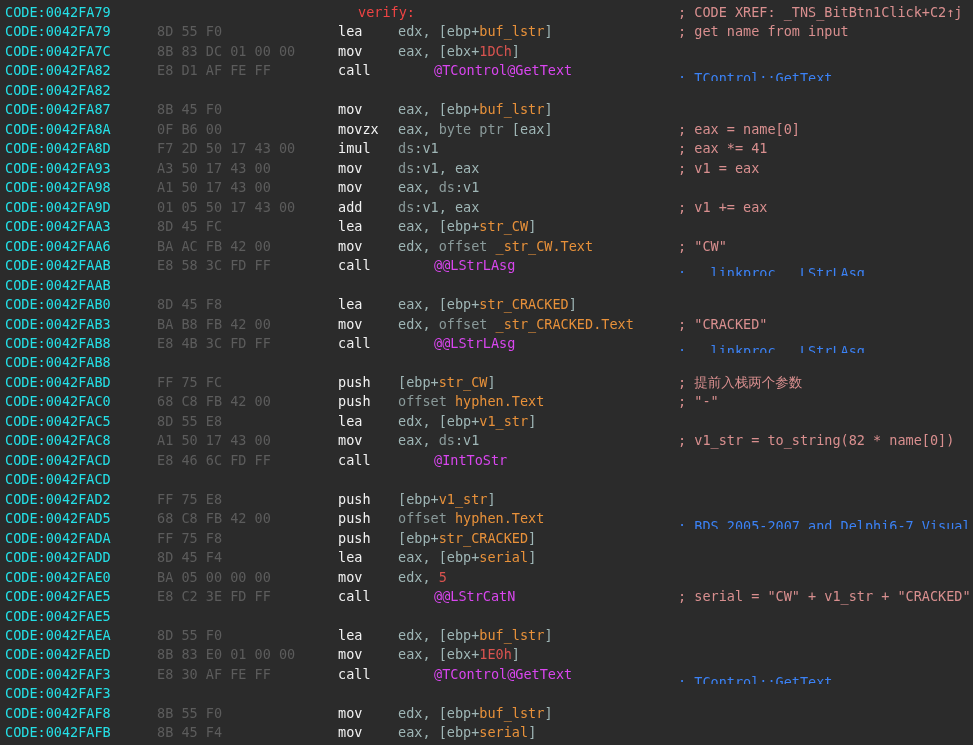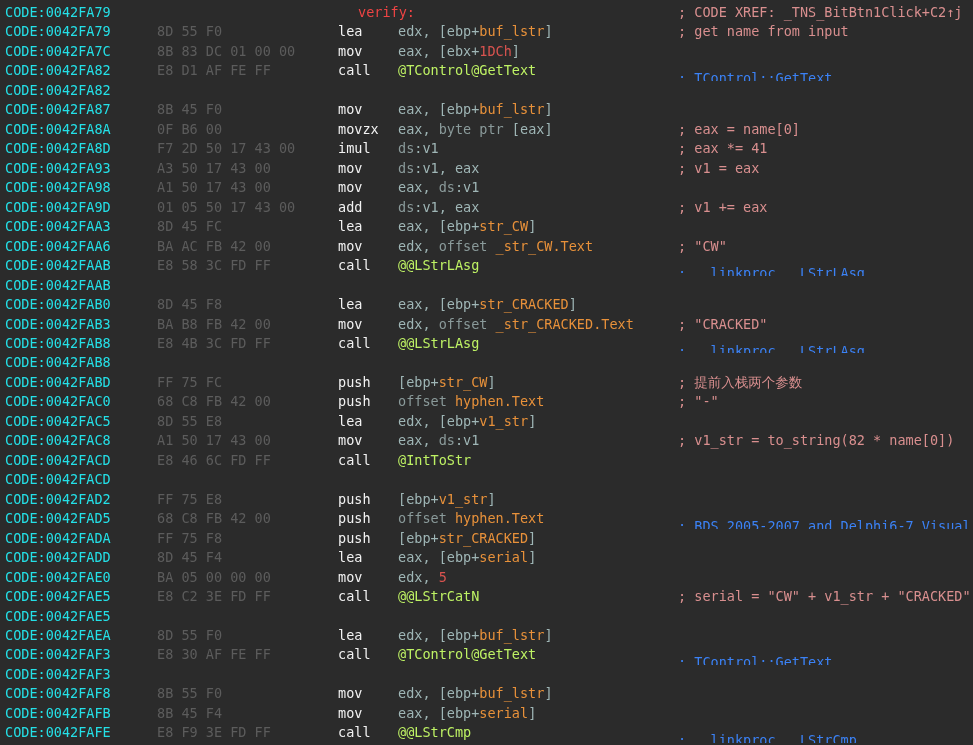--- a/index.html
+++ b/index.html
@@ -72,21 +72,21 @@
   .mnem {
     color: #f2f2f2;
     display: inline-block;
     width: 60px;
   }
   
   .reg   { color: #9fb6b6; }
   .punc  { color: #9fb6b6; }
   .var   { color: #e8913a; }
   .num   { color: #d9534f; }
-  .func  { color: #bef264; }
+  .func  { color: #d946ef; margin-left: 36px; }
   .kw    { color: #8a9a9a; }
   .dsv   { color: #9fb6b6; }
 </style>
 </head>
 <body>
 
 <div id="disasm">
     <div class="line"><span class="addr">CODE:0042FA79</span><span class="lbl">verify:</span><span class="cmt">; CODE XREF: _TNS_BitBtn1Click+C2↑j</span></div>
     <div class="line"><span class="addr">CODE:0042FA79</span><span class="bytes">8D 55 F0</span><span class="instr"><span class="mnem">lea</span><span><span class="reg">edx</span><span class="punc">,</span> <span class="punc">[</span><span class="reg">ebp</span><span class="punc">+</span><span class="var">buf_lstr</span><span class="punc">]</span></span></span><span class="cmt">; get name from input</span></div>
     <div class="line"><span class="addr">CODE:0042FA7C</span><span class="bytes">8B 83 DC 01 00 00</span><span class="instr"><span class="mnem">mov</span><span><span class="reg">eax</span><span class="punc">,</span> <span class="punc">[</span><span class="reg">ebx</span><span class="punc">+</span><span class="num">1DCh</span><span class="punc">]</span></span></span></div>
@@ -113,18 +113,19 @@
     <div class="line"><span class="addr">CODE:0042FACD</span><span class="bytes">E8 46 6C FD FF</span><span class="instr"><span class="mnem">call</span><span><span class="func">@IntToStr</span></span></span></div>
     <div class="line"><span class="addr">CODE:0042FACD</span></div>
     <div class="line"><span class="addr">CODE:0042FAD2</span><span class="bytes">FF 75 E8</span><span class="instr"><span class="mnem">push</span><span><span class="punc">[</span><span class="reg">ebp</span><span class="punc">+</span><span class="var">v1_str</span><span class="punc">]</span></span></span></div>
     <div class="line"><span class="addr">CODE:0042FAD5</span><span class="bytes">68 C8 FB 42 00</span><span class="instr"><span class="mnem">push</span><span><span class="kw">offset</span> <span class="var">hyphen.Text</span></span></span><span class="cmt auto">; BDS 2005-2007 and Delphi6-7 Visual</span></div>
     <div class="line"><span class="addr">CODE:0042FADA</span><span class="bytes">FF 75 F8</span><span class="instr"><span class="mnem">push</span><span><span class="punc">[</span><span class="reg">ebp</span><span class="punc">+</span><span class="var">str_CRACKED</span><span class="punc">]</span></span></span></div>
     <div class="line"><span class="addr">CODE:0042FADD</span><span class="bytes">8D 45 F4</span><span class="instr"><span class="mnem">lea</span><span><span class="reg">eax</span><span class="punc">,</span> <span class="punc">[</span><span class="reg">ebp</span><span class="punc">+</span><span class="var">serial</span><span class="punc">]</span></span></span></div>
     <div class="line"><span class="addr">CODE:0042FAE0</span><span class="bytes">BA 05 00 00 00</span><span class="instr"><span class="mnem">mov</span><span><span class="reg">edx</span><span class="punc">,</span> <span class="num">5</span></span></span></div>
     <div class="line"><span class="addr">CODE:0042FAE5</span><span class="bytes">E8 C2 3E FD FF</span><span class="instr"><span class="mnem">call</span><span><span class="func">@@LStrCatN</span></span></span><span class="cmt">; serial = "CW" + v1_str + "CRACKED"</span></div>
     <div class="line"><span class="addr">CODE:0042FAE5</span></div>
     <div class="line"><span class="addr">CODE:0042FAEA</span><span class="bytes">8D 55 F0</span><span class="instr"><span class="mnem">lea</span><span><span class="reg">edx</span><span class="punc">,</span> <span class="punc">[</span><span class="reg">ebp</span><span class="punc">+</span><span class="var">buf_lstr</span><span class="punc">]</span></span></span></div>
+    <div class="line"><span class="addr">CODE:0042FAED</span><span class="bytes">8B 83 E0 01 00 00</span><span class="instr"><span class="mnem">mov</span><span><span class="reg">eax</span><span class="punc">,</span> <span class="punc">[</span><span class="reg">ebx</span><span class="punc">+</span><span class="num">1E0h</span><span class="punc">]</span></span></span></div>
     <div class="line"><span class="addr">CODE:0042FAF3</span><span class="bytes">E8 30 AF FE FF</span><span class="instr"><span class="mnem">call</span><span><span class="func">@TControl@GetText</span></span></span><span class="cmt auto">; TControl::GetText</span></div>
     <div class="line"><span class="addr">CODE:0042FAF3</span></div>
     <div class="line"><span class="addr">CODE:0042FAF8</span><span class="bytes">8B 55 F0</span><span class="instr"><span class="mnem">mov</span><span><span class="reg">edx</span><span class="punc">,</span> <span class="punc">[</span><span class="reg">ebp</span><span class="punc">+</span><span class="var">buf_lstr</span><span class="punc">]</span></span></span></div>
     <div class="line"><span class="addr">CODE:0042FAFB</span><span class="bytes">8B 45 F4</span><span class="instr"><span class="mnem">mov</span><span><span class="reg">eax</span><span class="punc">,</span> <span class="punc">[</span><span class="reg">ebp</span><span class="punc">+</span><span class="var">serial</span><span class="punc">]</span></span></span></div>
     <div class="line"><span class="addr">CODE:0042FAFE</span><span class="bytes">E8 F9 3E FD FF</span><span class="instr"><span class="mnem">call</span><span><span class="func">@@LStrCmp</span></span></span><span class="cmt auto">; __linkproc__ LStrCmp</span></div>
   </div>
 
 </body></html>

